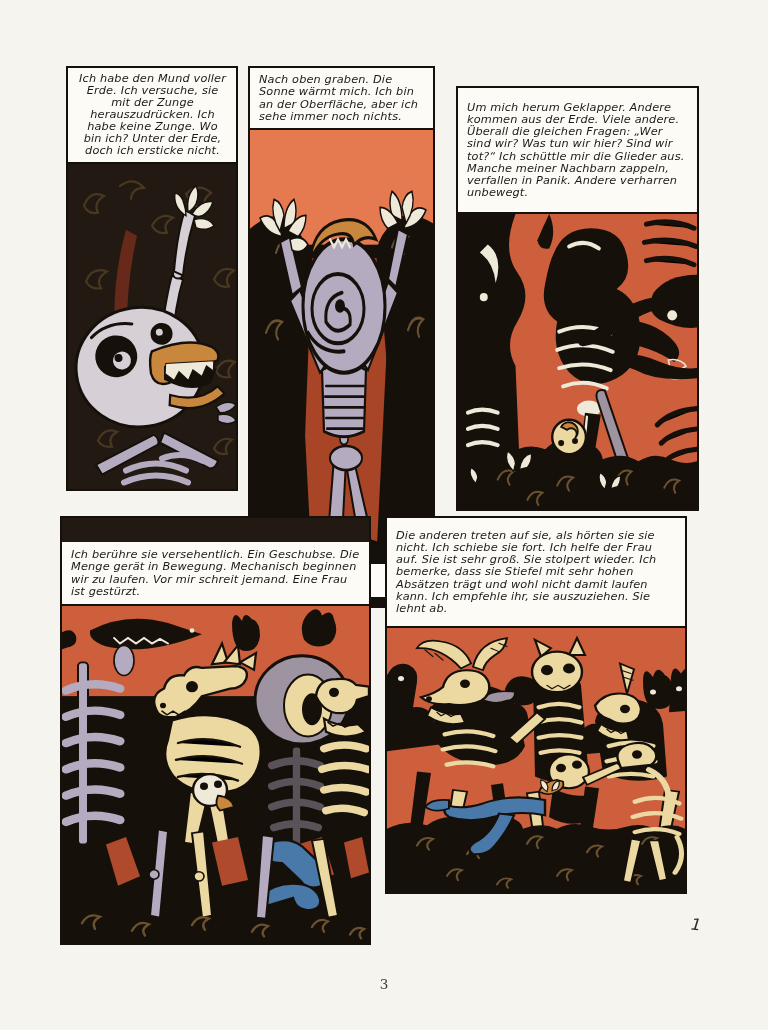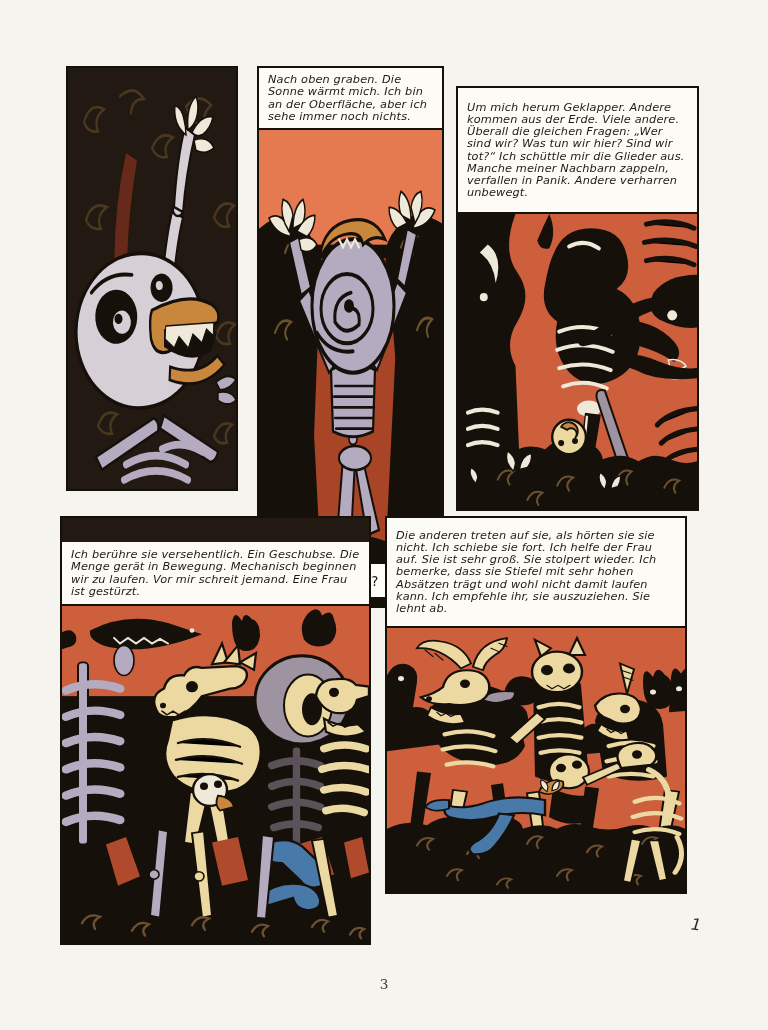--- a/index.html
+++ b/index.html
@@ -79,20 +79,21 @@
   .s-gdark{stroke:var(--grey-dark,#5a5258);fill:none}
   .nf{fill:none}
   .rl{stroke-linecap:round}
 </style>
 </head>
 <body>
 
 <div class="page">
 
   <div class="panel" style="left:66px;top:66px;width:172px;height:425px;">
+    <div class="caption center" style="min-height:92px;">Ich habe den Mund voller Erde. Ich versuche, sie mit der Zunge herauszudrücken. Ich habe keine Zunge. Wo bin ich? Unter der Erde, doch ich ersticke nicht.</div>
     <div class="art">
       <svg viewBox="0 0 168 327" preserveAspectRatio="none">
         <rect width="168" height="327" class="f-ink" style="fill:var(--night-brown,#221a12)"></rect>
         <g class="s-swirl rl" stroke-width="2.2">
           <path d="M16,42 q6,-16 20,-10 q-11,7 -6,17 q-10,2 -14,-7"></path>
           <path d="M52,22 q14,-10 24,2 q-12,0 -13,11"></path>
           <path d="M118,30 q13,-12 25,-1 q-10,7 -5,16 q-12,1 -20,-15"></path>
           <path d="M18,118 q6,-15 21,-10 q-12,7 -6,17 q-11,1 -15,-7"></path>
           <path d="M146,116 q7,-15 20,-9 q-11,7 -5,16 q-10,2 -15,-7"></path>
           <path d="M16,202 q6,-15 20,-10 q-11,7 -6,16 q-10,2 -14,-6"></path>
@@ -136,21 +137,21 @@
           </g>
           <g class="f-grey s-ink" stroke-width="1.4">
             <path d="M148,244 q12,-8 20,-2 q-6,8 -16,8 z"></path>
             <path d="M150,252 q14,-2 18,6 q-8,6 -18,0 z"></path>
           </g>
         </g>
       </svg>
     </div>
   </div>
 
-  <div class="panel" style="left:257px;top:66px;width:187px;height:542px;">
+  <div class="panel" style="left:248px;top:66px;width:187px;height:542px;">
     <div class="caption" style="min-height:62px;">Nach oben graben. Die Sonne wärmt mich. Ich bin an der Oberfläche, aber ich sehe immer noch nichts.</div>
     <div class="art">
       <svg viewBox="0 0 183 357" preserveAspectRatio="none">
         <rect width="183" height="357" class="f-ink"></rect>
         <rect width="183" height="86" class="f-sky"></rect>
         <path class="f-rust" d="M62,96 L128,96 L154,330 L50,326 z"></path>
         <g>
           <path class="f-ink" d="M0,74 q28,-18 44,-2 q18,14 12,34 q22,10 14,36 L0,168 z"></path>
           <path class="f-ink" d="M183,70 q-30,-14 -46,4 q-16,14 -8,32 q-20,12 -10,34 L183,164 z"></path>
           <path class="f-ink" d="M0,130 q26,-14 48,-2 L64,357 L0,357 z"></path>

